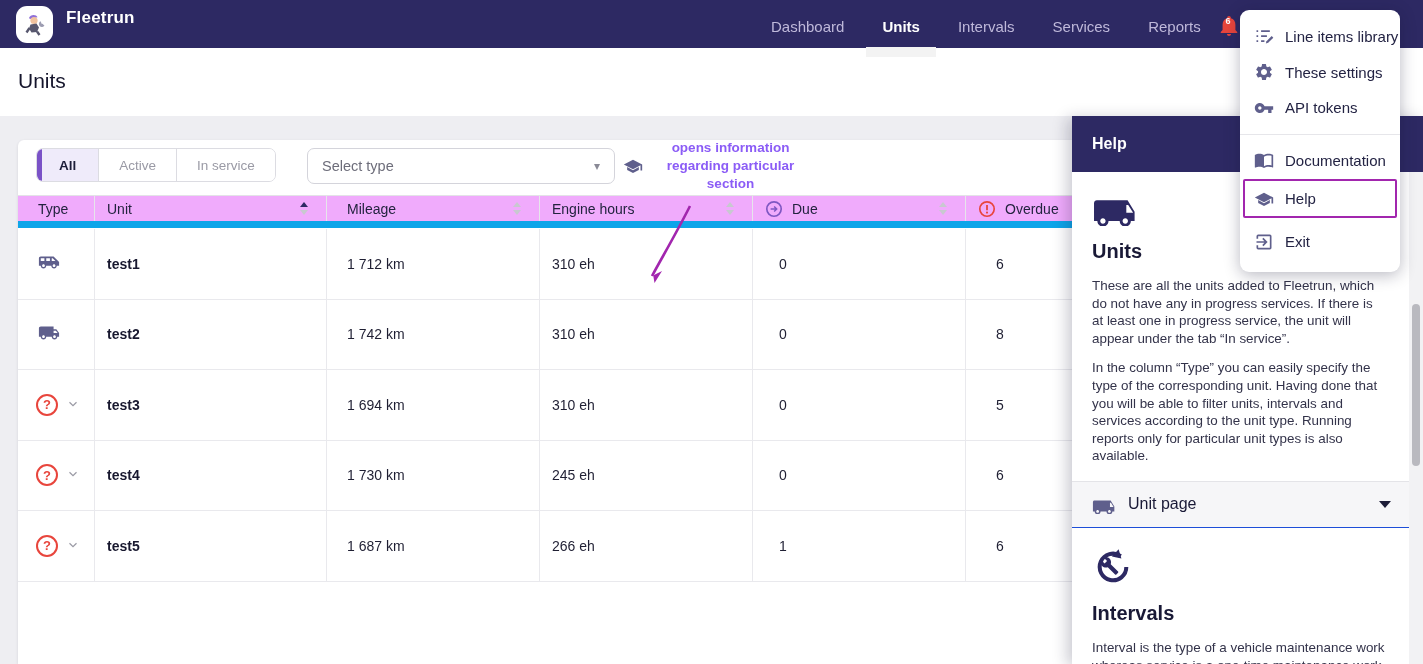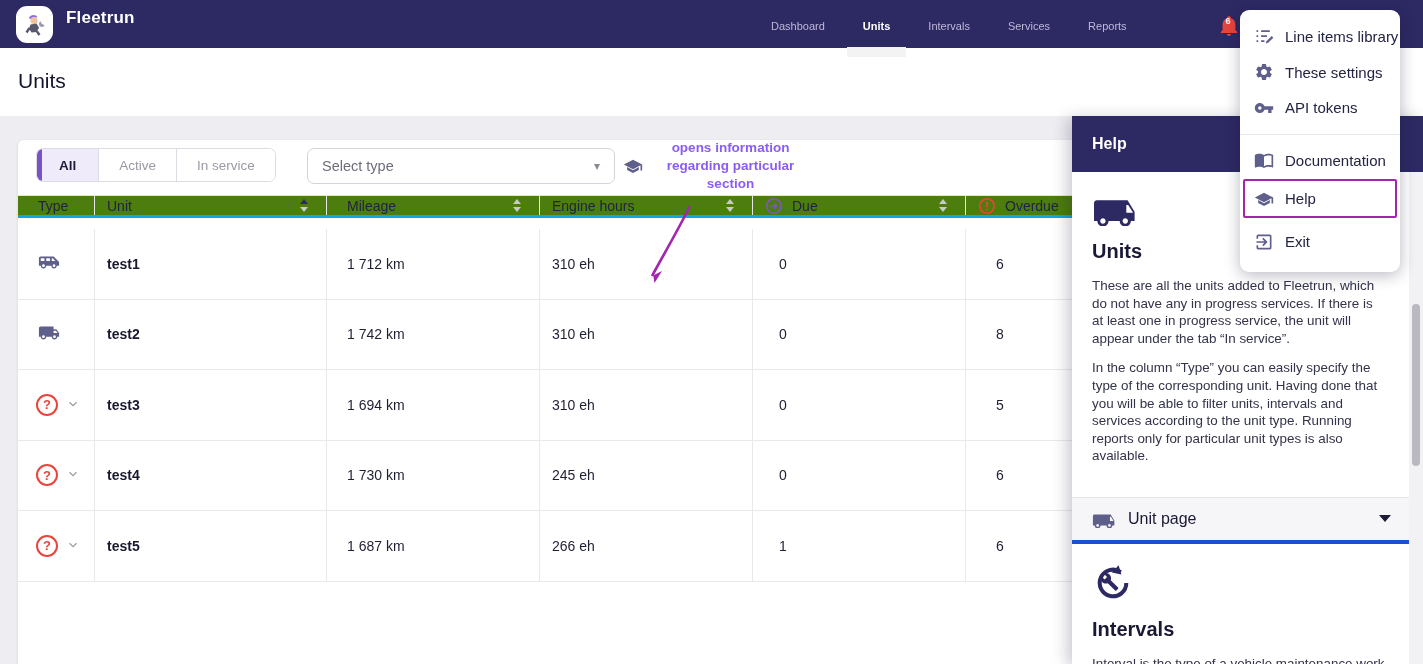--- a/index.html
+++ b/index.html
@@ -4,21 +4,21 @@
 <style>
   * { margin:0; padding:0; box-sizing:border-box; }
   html,body { width:1423px; height:664px; overflow:hidden; }
   body { font-family:"Liberation Sans", sans-serif; background:#eeeef2; position:relative; }
 
   
   .topbar { position:absolute; left:0; top:0; width:1423px; height:48px; background:#2d2963; z-index:30; }
   .logo-box { position:absolute; left:16px; top:6px; width:37px; height:37px; background:#ffffff; border-radius:11px; display:flex; align-items:center; justify-content:center; }
   .brand { position:absolute; left:66px; top:0; height:36px; display:flex; align-items:center; color:#ffffff; font-size:17px; font-weight:bold; letter-spacing:.2px; }
   .nav { position:absolute; left:752px; top:0; height:48px; display:flex; }
-  .nav-item { position:relative; height:52px; display:flex; align-items:center; padding:0 19px; color:#bfb9da; font-size:11px; cursor:pointer; }
+  .nav-item { position:relative; height:52px; display:flex; align-items:center; padding:0 19px; color:#bfb9da; font-size:15px; cursor:pointer; }
   .nav-item.active { color:#ffffff; font-weight:bold; }
   .nav-underline { display:none; }
   .nav-item.active .nav-underline { display:block; position:absolute; left:3px; right:3px; bottom:-5px; height:10px; background:#f3f3f3; }
   .bell { position:absolute; left:1218px; top:12px; width:24px; height:26px; cursor:pointer; }
   .bell .badge-num { position:absolute; left:0; top:4px; width:20px; text-align:center; color:#ffffff; font-size:9px; font-weight:bold; }
 
   
   .titlebar { position:absolute; left:0; top:48px; width:1423px; height:68px; background:#ffffff; z-index:5; }
   .page-title { position:absolute; left:18px; top:21px; font-size:21px; color:#15152c; font-weight:500; }
 
@@ -32,21 +32,21 @@
   .tab.active { background:#efebfa; color:#1c1c38; font-weight:bold; padding:0 22px 0 17px; border-left:5px solid #7a52c7; }
   .type-select { position:absolute; left:289px; top:8px; width:308px; height:36px; border:1px solid #d4d4db; border-radius:7px; display:flex; align-items:center; padding:0 14px; font-size:14.5px; color:#6d6d7a; cursor:pointer; background:#fff; }
   .type-select .chev { margin-left:auto; color:#8a8a96; font-size:12px; }
   .cap-inline { position:absolute; left:604px; top:16px; width:22px; height:20px; cursor:pointer; }
 
   
   .annotation-text { position:absolute; left:630px; top:-1px; width:165px; text-align:center; color:#8b5cf6; font-size:13.5px; font-weight:bold; line-height:18px; z-index:12; }
   .annotation-arrow { position:absolute; left:598px; top:62px; width:100px; height:90px; z-index:12; pointer-events:none; }
 
   
-  .thead { position:absolute; left:0; top:55px; width:100%; height:23px; background:#4d7c0f; border-top:1px solid #e3e3e7; border-bottom:3px solid #0ea5e9; display:grid; grid-template-columns:77px 232px 213px 213px 213px 1fr; }
+  .thead { position:absolute; left:0; top:55px; width:100%; height:33px; background:#f0abfc; border-top:1px solid #e3e3e7; border-bottom:7px solid #0ea5e9; display:grid; grid-template-columns:77px 232px 213px 213px 213px 1fr; }
   .th { display:flex; align-items:center; font-size:14px; color:#23233f; border-right:1px solid #e6e6ea; padding-left:12px; cursor:pointer; position:relative; }
   .th:nth-child(1) { padding-left:20px; }
   .th:nth-child(3) { padding-left:20px; }
   .th:last-child { border-right:none; }
   .th .hicon { width:18px; height:18px; margin-right:9px; flex:0 0 auto; }
   .sort { position:absolute; right:18px; display:flex; flex-direction:column; gap:3px; }
   .sort .up { width:0; height:0; border-left:4.5px solid transparent; border-right:4.5px solid transparent; border-bottom:5px solid #c8c8d0; }
   .sort .dn { width:0; height:0; border-left:4.5px solid transparent; border-right:4.5px solid transparent; border-top:5px solid #c8c8d0; }
   .sort.asc .up { border-bottom-color:#2d2963; }
   .tbody { position:absolute; left:0; top:89px; width:100%; }
@@ -62,21 +62,21 @@
   .q-circle { width:22px; height:22px; border:2px solid #e8453c; border-radius:50%; color:#e8453c; font-size:13px; font-weight:bold; display:flex; align-items:center; justify-content:center; }
   .row-chev { margin-left:9px; width:12px; height:12px; }
 
   
   .help-panel { position:absolute; left:1072px; top:116px; width:351px; bottom:0; background:#ffffff; box-shadow:-5px 2px 14px rgba(20,20,50,.22); z-index:40; }
   .hp-header { height:56px; background:#2d2963; display:flex; align-items:center; padding-left:20px; color:#fff; font-size:16px; font-weight:bold; }
   .hp-content { position:absolute; left:0; top:56px; right:14px; bottom:0; overflow:hidden; padding:18px 10px 0 20px; }
   .hp-icon-lg { width:46px; height:36px; }
   .hp-heading { font-size:20px; font-weight:bold; color:#191936; margin:10px 0 14px 0; }
   .hp-p { font-size:13.4px; line-height:17.6px; color:#33334a; width:294px; margin-bottom:12px; }
-  .hp-collapsible { margin:32px -10px 18px -20px; height:47px; background:#f6f6f8; border-top:1px solid #e4e4e8; border-bottom:4px solid #1d4ed8; display:flex; align-items:center; padding:0 18px 0 20px; cursor:pointer; }
+  .hp-collapsible { margin:16px -10px 18px -20px; height:47px; background:#f6f6f8; border-top:1px solid #e4e4e8; border-bottom:1px solid #1d4ed8; display:flex; align-items:center; padding:0 18px 0 20px; cursor:pointer; }
   .hp-collapsible .sm-truck { width:24px; height:19px; }
   .hp-collapsible .lbl { font-size:16px; color:#191936; margin-left:12px; }
   .hp-collapsible .caret { margin-left:auto; width:0; height:0; border-left:6px solid transparent; border-right:6px solid transparent; border-top:7px solid #1c1c38; }
   .hp-track { position:absolute; right:0; top:56px; bottom:0; width:14px; background:#f2f2f4; }
   .hp-thumb { position:absolute; left:3px; top:132px; width:8px; height:162px; background:#b9b9bf; border-radius:4px; cursor:pointer; }
 
   
   .menu { position:absolute; left:1240px; top:10px; width:160px; background:#ffffff; border-radius:9px; box-shadow:0 3px 16px rgba(20,20,50,.3); padding:9px 0 12px 0; z-index:60; }
   .menu-item { height:35.5px; display:flex; align-items:center; padding:0 10px 0 14px; font-size:15px; color:#232343; cursor:pointer; }
   .menu-item .mi-icon { width:20px; height:20px; flex:0 0 auto; margin-right:11px; }

